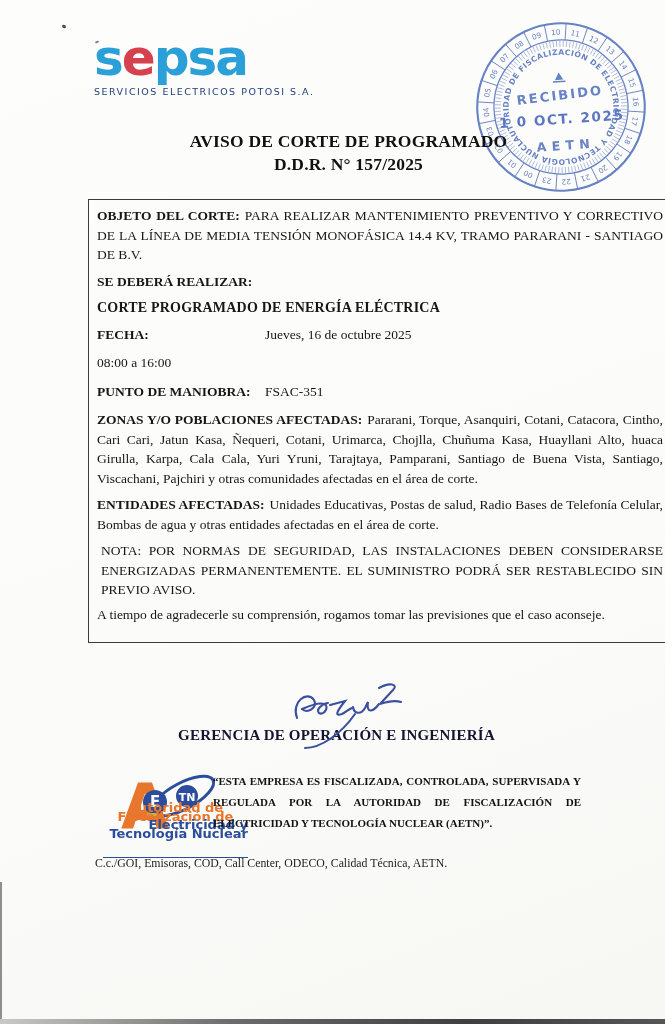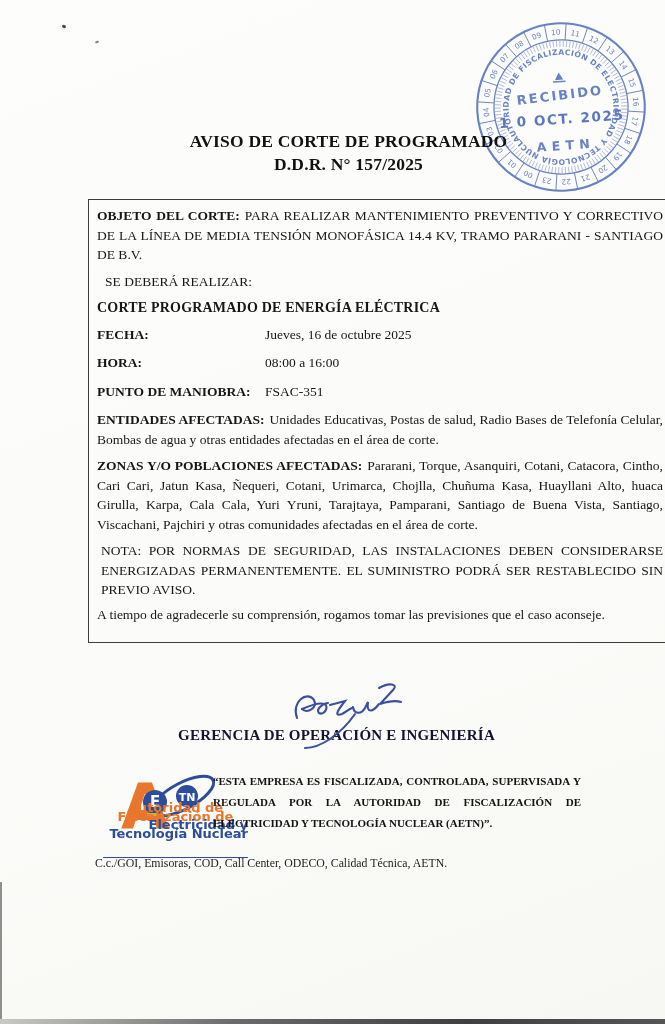--- a/index.html
+++ b/index.html
@@ -38,21 +38,21 @@
   
   .doc-title{position:absolute;top:130px;left:0;width:100%;box-sizing:border-box;padding-left:32px;
     text-align:center;font-weight:bold;font-size:17.5px;line-height:23px;letter-spacing:.2px;z-index:1;color:#111;}
 
   
   .notice-box{position:absolute;left:88px;top:199px;width:584px;height:444px;
     border:1.6px solid #3c3c3c;box-sizing:border-box;padding:6px 8px 2px 8px;
     font-size:13.5px;line-height:19.5px;overflow:hidden;color:#161616;}
   .nb-para{margin:0 0 7px 0;text-align:justify;}
   .nb-para b{margin-right:5px;}
-  .nb-line{margin:0 0 7px 8px;}
+  .nb-line{margin:0 0 7px 0;font-weight:bold;}
   .nb-heading{text-align:left;font-weight:bold;margin:3px 0 7px 0;font-size:14px;letter-spacing:.2px;}
   .field-row{display:flex;margin:0 0 9px 0;}
   .field-label{font-weight:bold;width:168px;flex:none;}
   .nota-para{margin:0 0 5px 4px;text-align:justify;}
 
   
   .signature-ink{position:absolute;left:283px;top:678px;width:132px;height:72px;z-index:4;}
   .signature-title{position:absolute;top:727px;left:0;width:100%;box-sizing:border-box;padding-left:8px;
     text-align:center;font-weight:bold;font-size:15px;letter-spacing:.2px;color:#141430;z-index:2;}
 
@@ -72,20 +72,24 @@
 </head>
 <body>
 
 <div class="page">
 
   <div class="speck speck1"></div>
   <div class="speck speck2"></div>
   <div class="edge-left"></div>
   <div class="edge-bottom"></div>
 
+  <div class="sepsa-logo">
+    <div class="brand-word" id="brand-word"><span style="color: rgb(43, 159, 216);">s</span><span style="color: rgb(213, 65, 77);">e</span><span style="color: rgb(43, 159, 216);">p</span><span style="color: rgb(43, 159, 216);">s</span><span style="color: rgb(43, 159, 216);">a</span></div>
+    <div class="brand-tagline">SERVICIOS ELECTRICOS POTOSI S.A.</div>
+  </div>
 
   <div class="stamp">
     <svg viewBox="0 0 170 170">
       <defs>
         <path id="ring-circle" d="M44.04,113.68 A50,50 0 0 1 125.96,56.32 A50,50 0 0 1 44.04,113.68"></path>
       </defs>
       <circle class="ring" cx="85" cy="85" r="80" stroke-width="2"></circle>
       <circle class="ring" cx="85" cy="85" r="64" stroke-width="1.2"></circle>
       <g id="stamp-dial">
           <text x="49.25000000000001" y="146.92081637058737" transform="rotate(-150 49.25000000000001 146.92081637058737)" class="dialnum">00</text>
@@ -278,30 +282,29 @@
   <div class="notice-box">
     <p class="nb-para"><b>OBJETO DEL CORTE:</b><span>PARA REALIZAR MANTENIMIENTO PREVENTIVO Y CORRECTIVO DE LA LÍNEA DE MEDIA TENSIÓN MONOFÁSICA 14.4 KV, TRAMO PARARANI - SANTIAGO DE B.V.</span></p>
     <p class="nb-line">SE DEBERÁ REALIZAR:</p>
     <p class="nb-heading">CORTE PROGRAMADO DE ENERGÍA ELÉCTRICA</p>
 
     <div class="field-row">
       <span class="field-label">FECHA:</span>
       <span class="field-value">Jueves, 16 de octubre 2025</span>
     </div>
     <div class="field-row">
-      <span class="field-label">HORA:</span>
       <span class="field-value">08:00 a 16:00</span>
     </div>
     <div class="field-row">
       <span class="field-label">PUNTO DE MANIOBRA:</span>
       <span class="field-value">FSAC-351</span>
     </div>
 
+    <p class="nb-para"><b>ZONAS Y/O POBLACIONES AFECTADAS:</b><span>Pararani, Torque, Asanquiri, Cotani, Catacora, Cintho, Cari Cari, Jatun Kasa, Ñequeri, Cotani, Urimarca, Chojlla, Chuñuma Kasa, Huayllani Alto, huaca Girulla, Karpa, Cala Cala, Yuri Yruni, Tarajtaya, Pamparani, Santiago de Buena Vista, Santiago, Viscachani, Pajchiri  y otras comunidades afectadas en el área de corte.</span></p>
     <p class="nb-para"><b>ENTIDADES AFECTADAS:</b><span>Unidades Educativas, Postas de salud, Radio Bases de Telefonía Celular, Bombas de agua y otras entidades afectadas en el área de corte.</span></p>
-    <p class="nb-para"><b>ZONAS Y/O POBLACIONES AFECTADAS:</b><span>Pararani, Torque, Asanquiri, Cotani, Catacora, Cintho, Cari Cari, Jatun Kasa, Ñequeri, Cotani, Urimarca, Chojlla, Chuñuma Kasa, Huayllani Alto, huaca Girulla, Karpa, Cala Cala, Yuri Yruni, Tarajtaya, Pamparani, Santiago de Buena Vista, Santiago, Viscachani, Pajchiri  y otras comunidades afectadas en el área de corte.</span></p>
     <p class="nota-para">NOTA: POR NORMAS DE SEGURIDAD, LAS INSTALACIONES DEBEN CONSIDERARSE ENERGIZADAS PERMANENTEMENTE. EL SUMINISTRO PODRÁ SER RESTABLECIDO SIN PREVIO AVISO.</p>
     <p class="nb-para">A tiempo de agradecerle su comprensión, rogamos tomar las previsiones que el caso aconseje.</p>
   </div>
 
   <svg class="signature-ink" viewBox="0 0 132 72">
     <g fill="none" stroke="#3b4fa0" stroke-width="2.1" stroke-linecap="round">
       <path d="M14,40 C8,24 24,12 31,22 C35,30 24,36 19,31"></path>
       <path d="M19,31 C26,28 36,24 41,26 C47,28 41,38 36,35 C33,32 38,26 45,25"></path>
       <path d="M47,27 L62,23 C54,33 51,39 59,36 C63,34 66,31 69,30"></path>
       <path d="M70,29 C71,36 78,37 82,30 L85,24 C83,36 90,34 96,26"></path>

